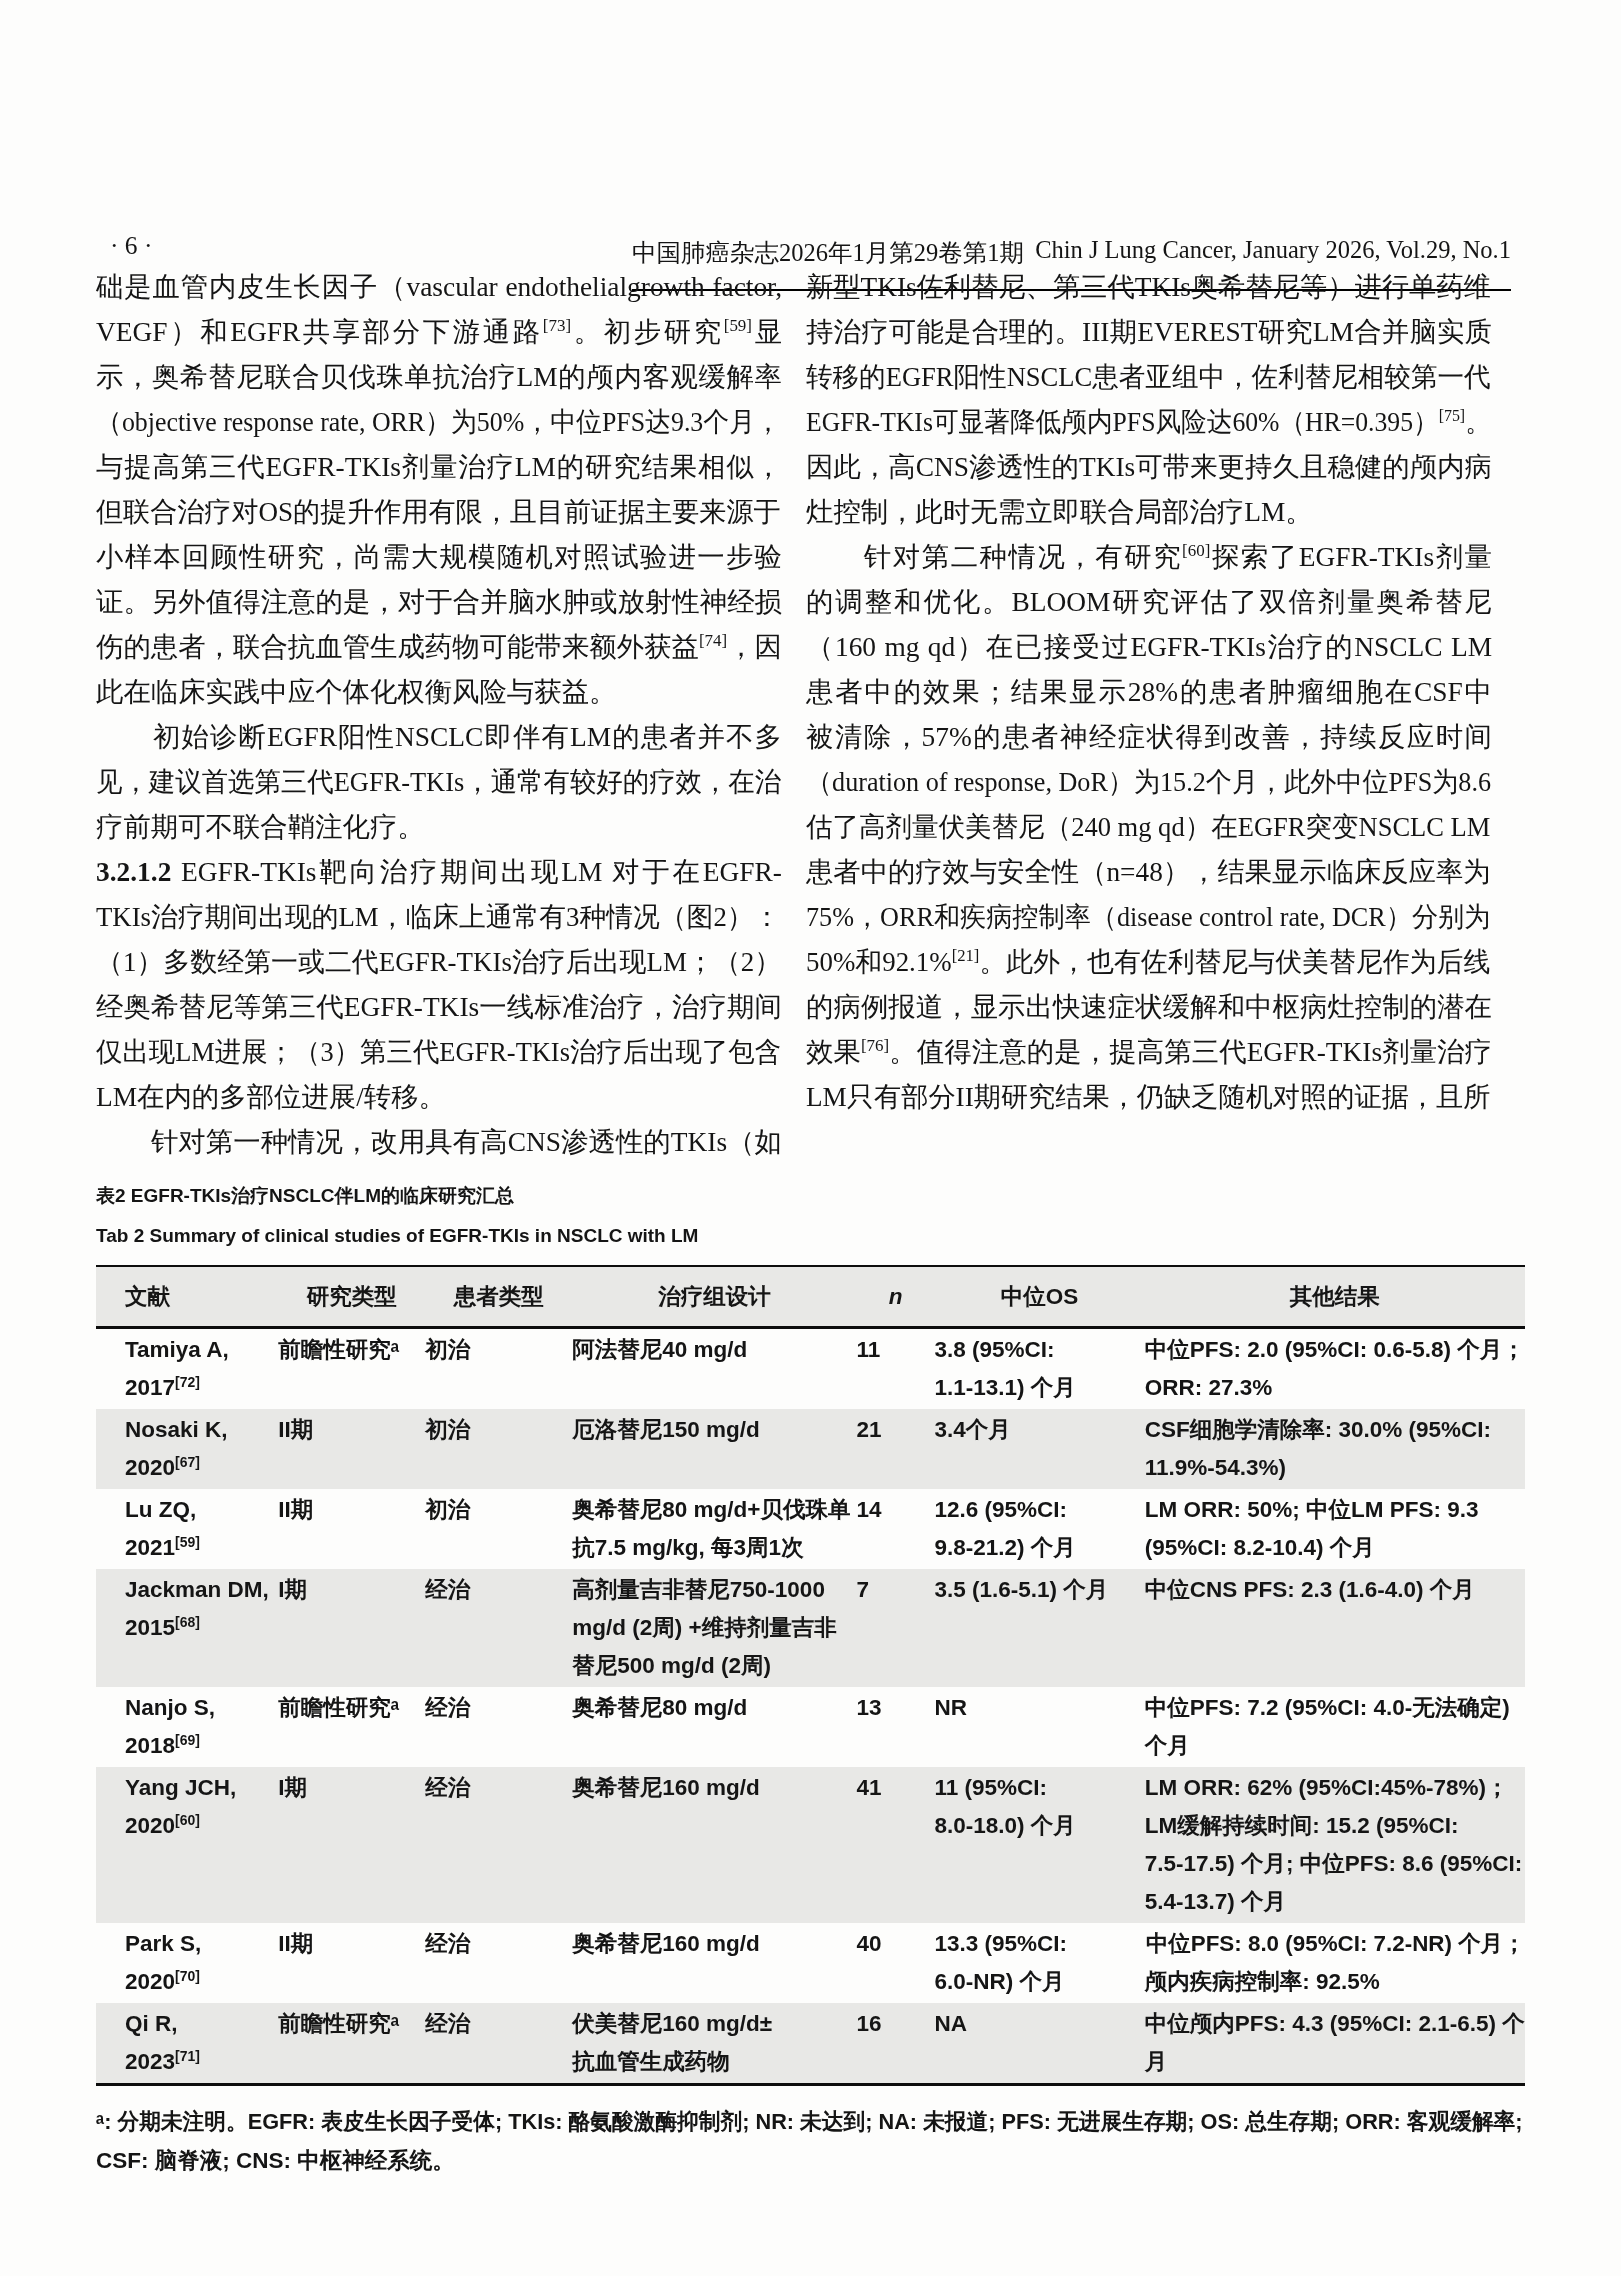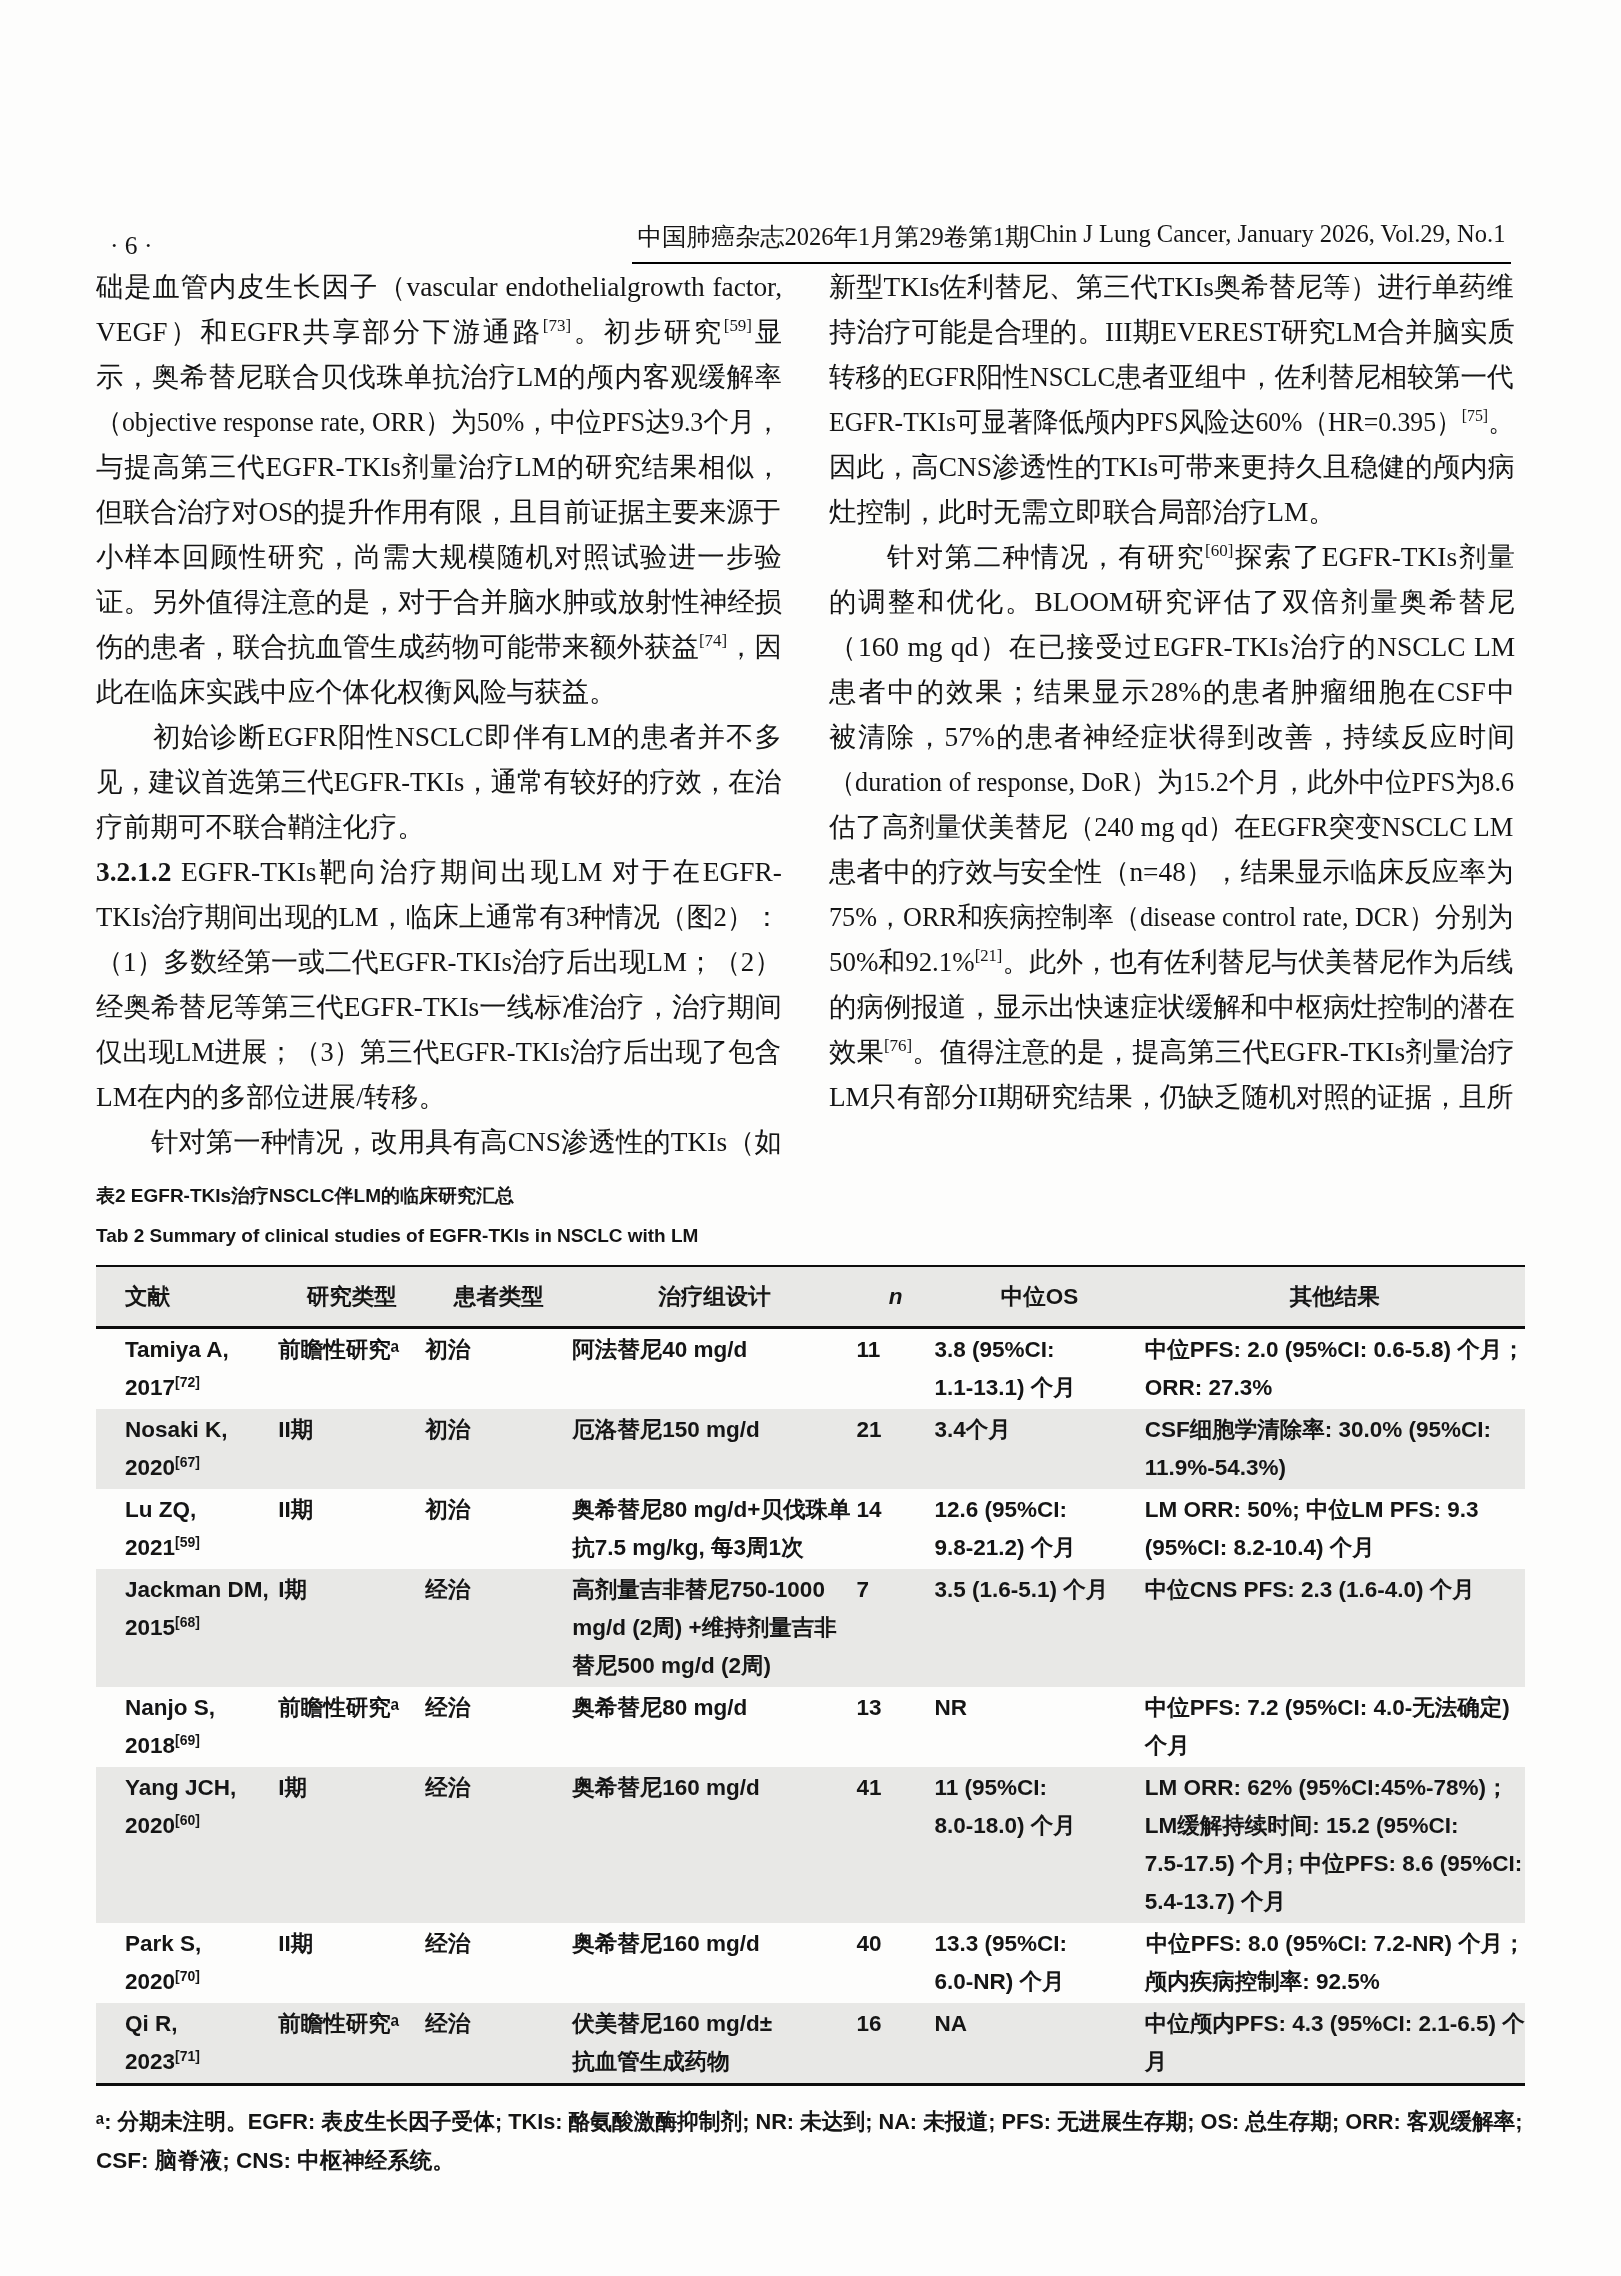--- a/index.html
+++ b/index.html
@@ -1,25 +1,25 @@
 <!DOCTYPE html>
 <html style="--shade: #e8e8e6;"><head>
 <meta charset="utf-8">
 <style>
   html,body{margin:0;padding:0;background:#ffffff;}
   .page{position:relative;width:1621px;height:2277px;background:#fdfdfc;color:#151515;overflow:hidden;}
 
   
   .pageno{position:absolute;left:110px;top:231px;font:25.5px "Liberation Serif","DejaVu Serif",serif;}
-  .jhead{position:absolute;left:632px;top:220px;width:879px;display:flex;justify-content:center;
-         border-bottom:2.9px solid #000;padding-bottom:9px;
+  .jhead{position:absolute;left:632px;top:236px;width:879px;display:flex;justify-content:space-between;
+         border-bottom:2.9px solid #000;padding-bottom:20px;
          font:24.5px "Liberation Serif","DejaVu Serif",serif;white-space:nowrap;}
 
   
-  .cols{position:absolute;left:96px;top:265px;width:1429px;display:flex;gap:47px;}
+  .cols{position:absolute;left:96px;top:265px;width:1429px;display:flex;gap:24px;}
   .col{width:686px;font-family:"Liberation Serif","DejaVu Serif",serif;font-size:27.4px;}
   .bline{height:45px;line-height:45px;white-space:nowrap;overflow:visible;
          text-align:justify;text-align-last:justify;}
   .bline.last{text-align-last:left;}
   sup{font-size:0.62em;vertical-align:super;line-height:0;}
 
   
   .tablewrap{position:absolute;left:96px;top:1180px;width:1429px;}
   .ttl{font-family:"Liberation Sans","DejaVu Sans",sans-serif;font-weight:700;font-size:19px;
        line-height:31px;margin-bottom:8.8px;white-space:nowrap;}

